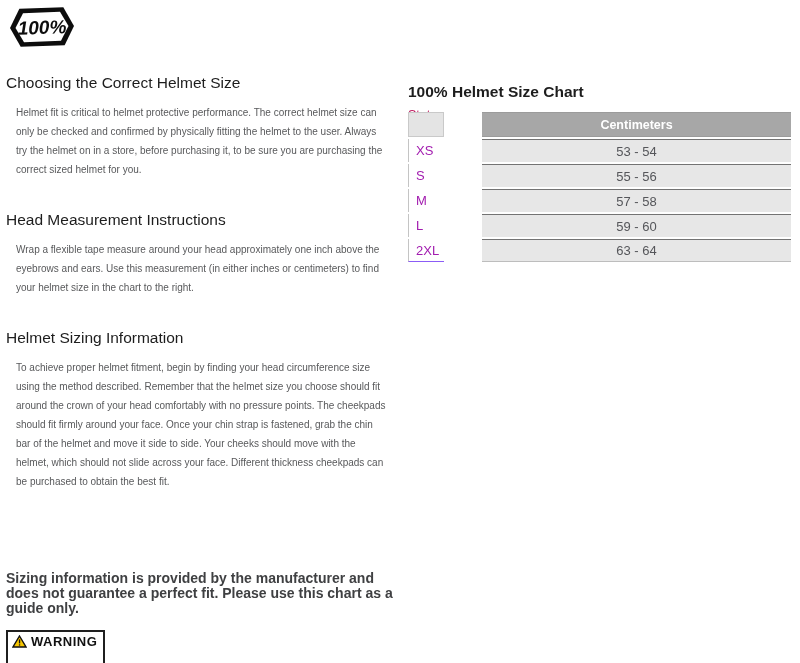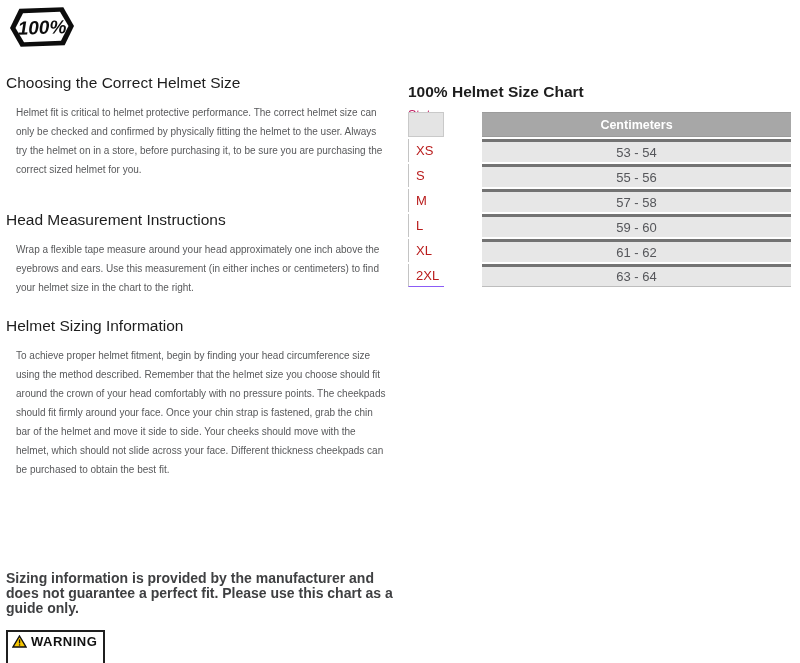--- a/index.html
+++ b/index.html
@@ -12,21 +12,21 @@
   }
 
   
   .logo { position:absolute; left:8px; top:5px; }
 
   
   .left-col { position:absolute; left:6px; top:0; width:392px; }
   .section { position:absolute; left:0; width:392px; }
   .sec-0 { top:75px; }
   .sec-1 { top:212px; }
-  .sec-2 { top:318px; }
+  .sec-2 { top:330px; }
   .section h2 {
     margin:0 0 12px 0;
     font-size:15.5px; line-height:16px;
     font-weight:normal; color:#1d1d1d;
   }
   .section p {
     margin:10px;
     font-size:10px; line-height:19px;
     color:#58595b;
   }
@@ -71,26 +71,26 @@
   }
   .head-cell {
     flex:1; margin-left:2px; background:#a7a7a7;
     border-top:1px solid #9b9b9b; border-bottom:1px solid #9b9b9b;
     color:#ffffff; font-size:12.5px; font-weight:bold;
     justify-content:center;
   }
   .size-cell {
     width:36px; background:#ffffff;
     border-left:1px solid #c4c4c4;
-    color:#b91c1c; font-size:13px;
+    color:#a21caf; font-size:13px;
     padding-left:7px;
   }
   .val-cell {
     flex:1; margin-left:2px; background:#e7e7e7;
-    border-top:3px solid #737373;
+    border-top:1px solid #737373;
     color:#55565a; font-size:13px;
     justify-content:center;
   }
   .trow.last .size-cell { border-bottom:1px solid #8b5cf6; }
   .trow.last .val-cell { border-bottom:1px solid #bdbdbd; }
 </style>
 </head>
 <body>
 
 <div class="page">
@@ -161,24 +161,20 @@
       <div class="trow">
         <div class="cell size-cell">M</div>
         <div class="cell val-cell">57 - 58</div>
       </div>
 
       <div class="trow">
         <div class="cell size-cell">L</div>
         <div class="cell val-cell">59 - 60</div>
       </div>
 
-      <div class="trow">
-        <div class="cell size-cell">XL</div>
-        <div class="cell val-cell">61 - 62</div>
-      </div>
 
       <div class="trow last">
         <div class="cell size-cell">2XL</div>
         <div class="cell val-cell">63 - 64</div>
       </div>
 
     </div>
   </div>
 
 </div>

